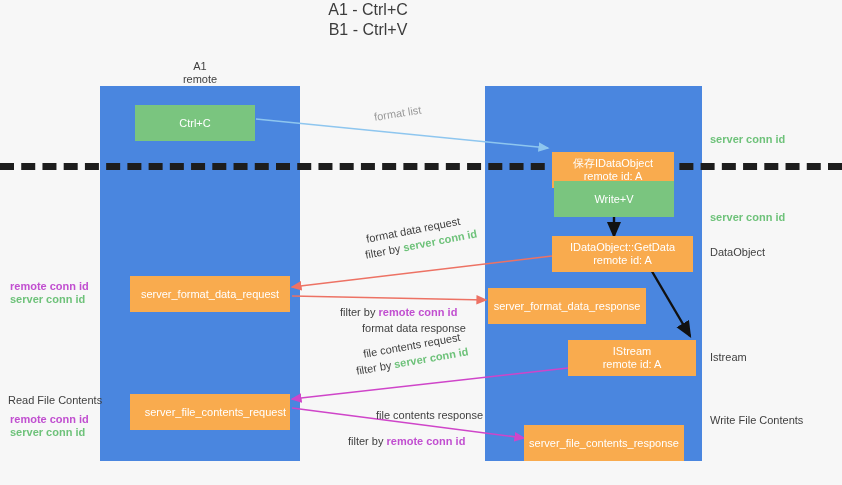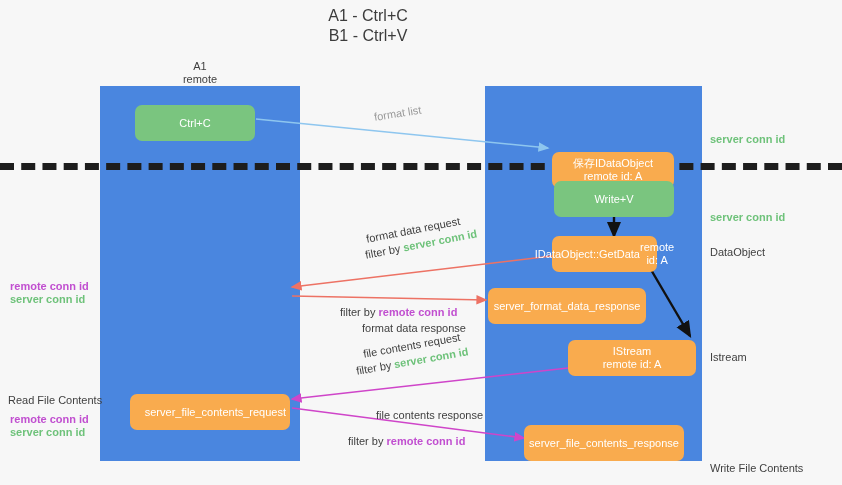--- a/index.html
+++ b/index.html
@@ -7,36 +7,35 @@
     width:842px;height:485px;
     background:#f7f7f7;
     font-family:"Liberation Sans","DejaVu Sans",sans-serif;
     position:relative;overflow:hidden;
     color:#404040;
   }
   #stage{position:absolute;inset:0;}
   svg.layer{position:absolute;left:0;top:0;width:842px;height:485px;pointer-events:none;}
 
   .title{
-    position:absolute;left:0;top:6px;width:736px;text-align:center;
+    position:absolute;left:0;top:0;width:736px;text-align:center;
     font-size:16px;line-height:20px;color:#3c3c3c;
   }
 
   .colhead{
     position:absolute;text-align:center;font-size:11px;line-height:13px;color:#3f3f3f;
   }
 
   .lane{position:absolute;background:#4a86df;}
 
   .box{
     position:absolute;box-sizing:border-box;
     display:flex;align-items:center;justify-content:center;
     text-align:center;color:#ffffff;font-size:11px;line-height:13px;
     padding:18px 4px;
-    border-radius:7px;
   }
   .box.green{background:#7ac57f;}
   .box.orange{background:#f9ab4e;}
 
   .lbl{position:absolute;font-size:11px;line-height:14px;color:#3f3f3f;white-space:nowrap;}
   .lbl.green{color:#6ec27a;font-weight:bold;}
   .lbl.purple{color:#c14fd0;font-weight:bold;}
   .lbl.grey{color:#9a9a9a;}
   .lbl .g{color:#6ec27a;font-weight:bold;}
   .lbl .p{color:#c14fd0;font-weight:bold;}
@@ -102,35 +101,38 @@
 
     <line x1="292" y1="408" x2="524" y2="438" stroke="#cf45c9" stroke-width="1.6" marker-end="url(#ah-mag)"></line>
   </svg>
 
   <div class="dashline"></div>
 
   <div class="box green" style="left:135px;top:105px;width:120px;height:28px;">
     <span>Ctrl+C</span>
   </div>
 
+  <div class="box orange" style="left:130px;top:276px;width:160px;height:26px;">
+    <span>server_format_data_request</span>
+  </div>
 
   <div class="box orange" style="left:130px;top:394px;width:160px;height:26px;justify-content:flex-end;">
     <span>server_file_contents_request</span>
   </div>
 
   <div class="box orange" style="left:552px;top:128px;width:122px;height:32px;flex-direction:column;margin-top:24px;">
     <span>保存IDataObject</span>
     <span>remote id: A</span>
   </div>
 
   <div class="box green" style="left:554px;top:181px;width:120px;height:25px;">
     <span>Write+V</span>
   </div>
 
-  <div class="box orange" style="left:552px;top:236px;width:105px;height:32px;flex-direction:row;">
+  <div class="box orange" style="left:552px;top:236px;width:141px;height:32px;flex-direction:column;">
     <span>IDataObject::GetData</span>
     <span>remote id: A</span>
   </div>
 
   <div class="box orange" style="left:488px;top:288px;width:158px;height:26px;">
     <span>server_format_data_response</span>
   </div>
 
   <div class="box orange" style="left:568px;top:340px;width:128px;height:32px;flex-direction:column;">
     <span>IStream</span>
@@ -178,21 +180,21 @@
   </div>
   <div class="lbl green" style="left:710px;top:210px;">
     <span>server conn id</span>
   </div>
   <div class="lbl" style="left:710px;top:245px;text-align:center;">
     <span>DataObject</span>
   </div>
   <div class="lbl" style="left:710px;top:350px;">
     <span>Istream</span>
   </div>
-  <div class="lbl" style="left:710px;top:413px;margin-top:48px;">
+  <div class="lbl" style="left:710px;top:413px;">
     <span>Write File Contents</span>
   </div>
 
   <div class="lbl purple" style="left:10px;top:279px;">
     <span>remote conn id</span>
   </div>
   <div class="lbl green" style="left:10px;top:292px;">
     <span>server conn id</span>
   </div>
 

